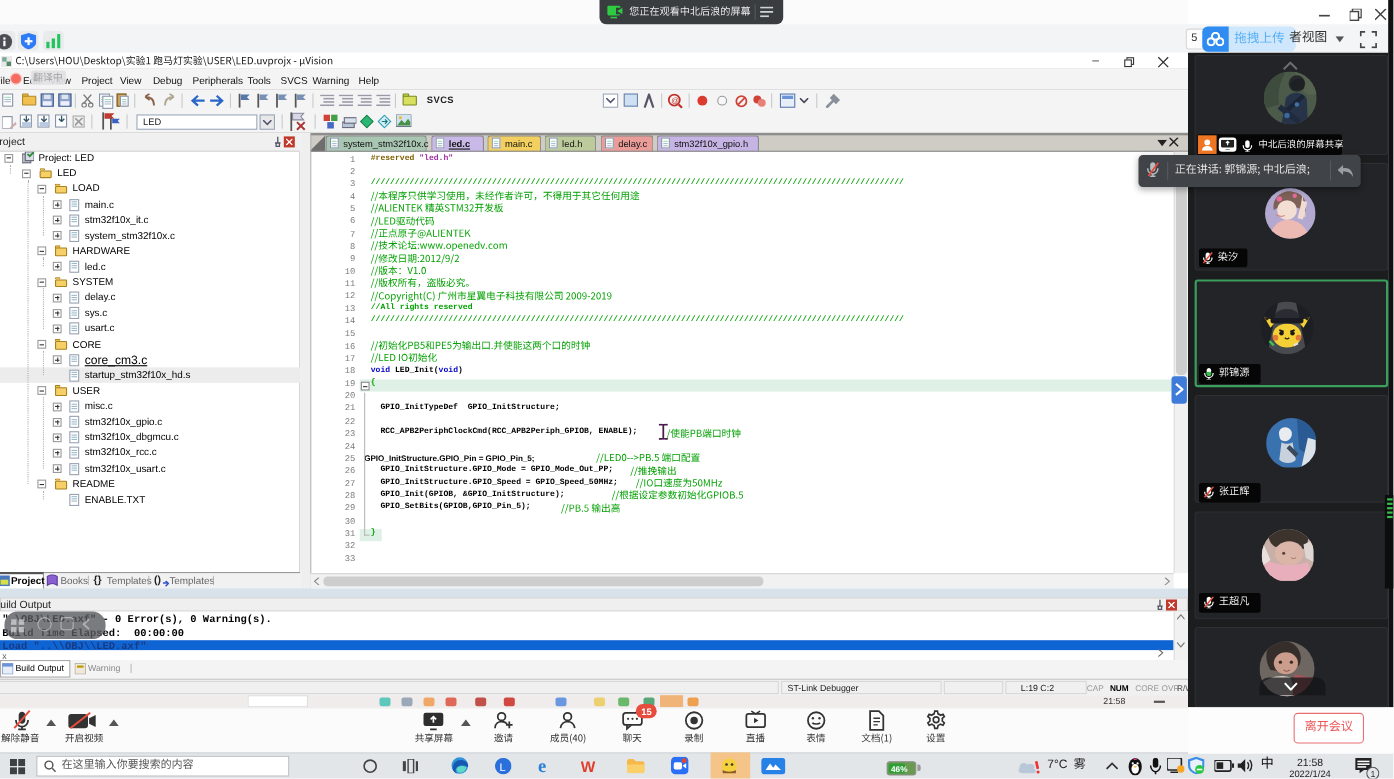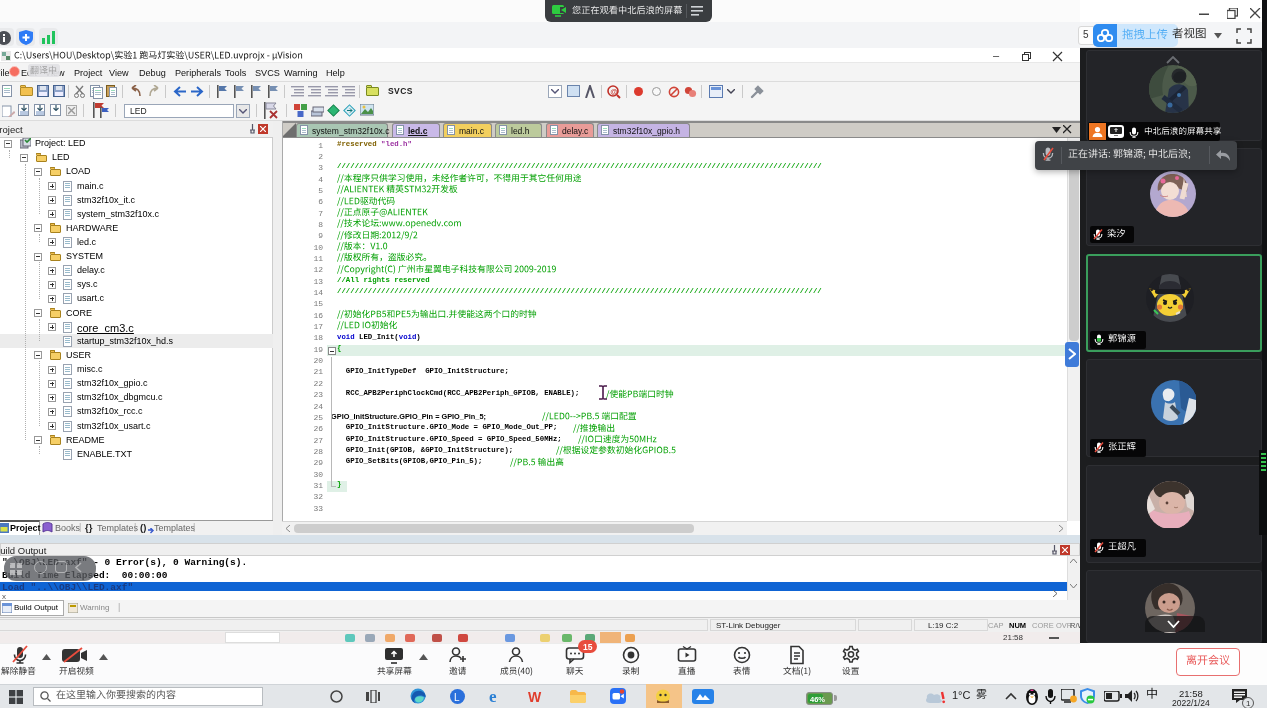--- a/index.html
+++ b/index.html
@@ -1435,21 +1435,21 @@
     </svg>
 <div style="position:absolute;left:806.0px;top:692.0px;width:27.0px;height:13.0px;background:#6a9a50;border:1.5px solid #8a8f8a;border-radius:3px"></div>
 <div style="position:absolute;left:834.0px;top:695.0px;width:3.0px;height:6.0px;background:#999;border-radius:0 2px 2px 0"></div>
 <div style="position:absolute;left:808.0px;top:694.0px;width:15.0px;height:9.0px;background:#2e9e38;border-radius:2px"></div>
 <div style="position:absolute;left:810.0px;top:694.5px;font-size:7.5px;color:#fff;white-space:pre;font-weight:bold">46%</div>
 <svg style="position:absolute;left:925.0px;top:690.0px;" width="22" height="14" viewBox="0 0 22 14">
       <path d="M5 13C1 13 0 10 2 8C1 4 6 2 9 5C13 3 17 6 15 9C18 10 17 13 14 13Z" fill="#b8c8d8"></path>
       <path d="M17 2L18.5 9" stroke="#e33" stroke-width="2.4"></path>
       <circle cx="18.7" cy="11.8" r="1.4" fill="#e33"></circle>
     </svg>
-<div style="position:absolute;left:952.0px;top:689.0px;font-size:11.0px;color:#222;white-space:pre;">1°C</div>
+<div style="position:absolute;left:952.0px;top:689.0px;font-size:11.0px;color:#222;white-space:pre;">7°C</div>
 <svg style="position:absolute;left:976.0px;top:689.0px;overflow:visible" width="13" height="14" fill="#222">
       <use href="#q194" transform="translate(0.0 9.0) scale(0.1100 -0.1100)"></use>
     </svg>
 <svg style="position:absolute;left:1005.0px;top:692.0px;" width="12" height="8" viewBox="0 0 12 8">
       <path d="M1 7L6 2L11 7" stroke="#333" stroke-width="1.6" fill="none"></path>
     </svg>
 <svg style="position:absolute;left:1025.0px;top:688.0px;" width="14" height="17" viewBox="0 0 14 17">
       <ellipse cx="7" cy="9" rx="6" ry="8" fill="#111"></ellipse>
       <ellipse cx="7" cy="11" rx="3.4" ry="4.4" fill="#fff"></ellipse>
       <circle cx="4.8" cy="6" r="1" fill="#fff"></circle>

